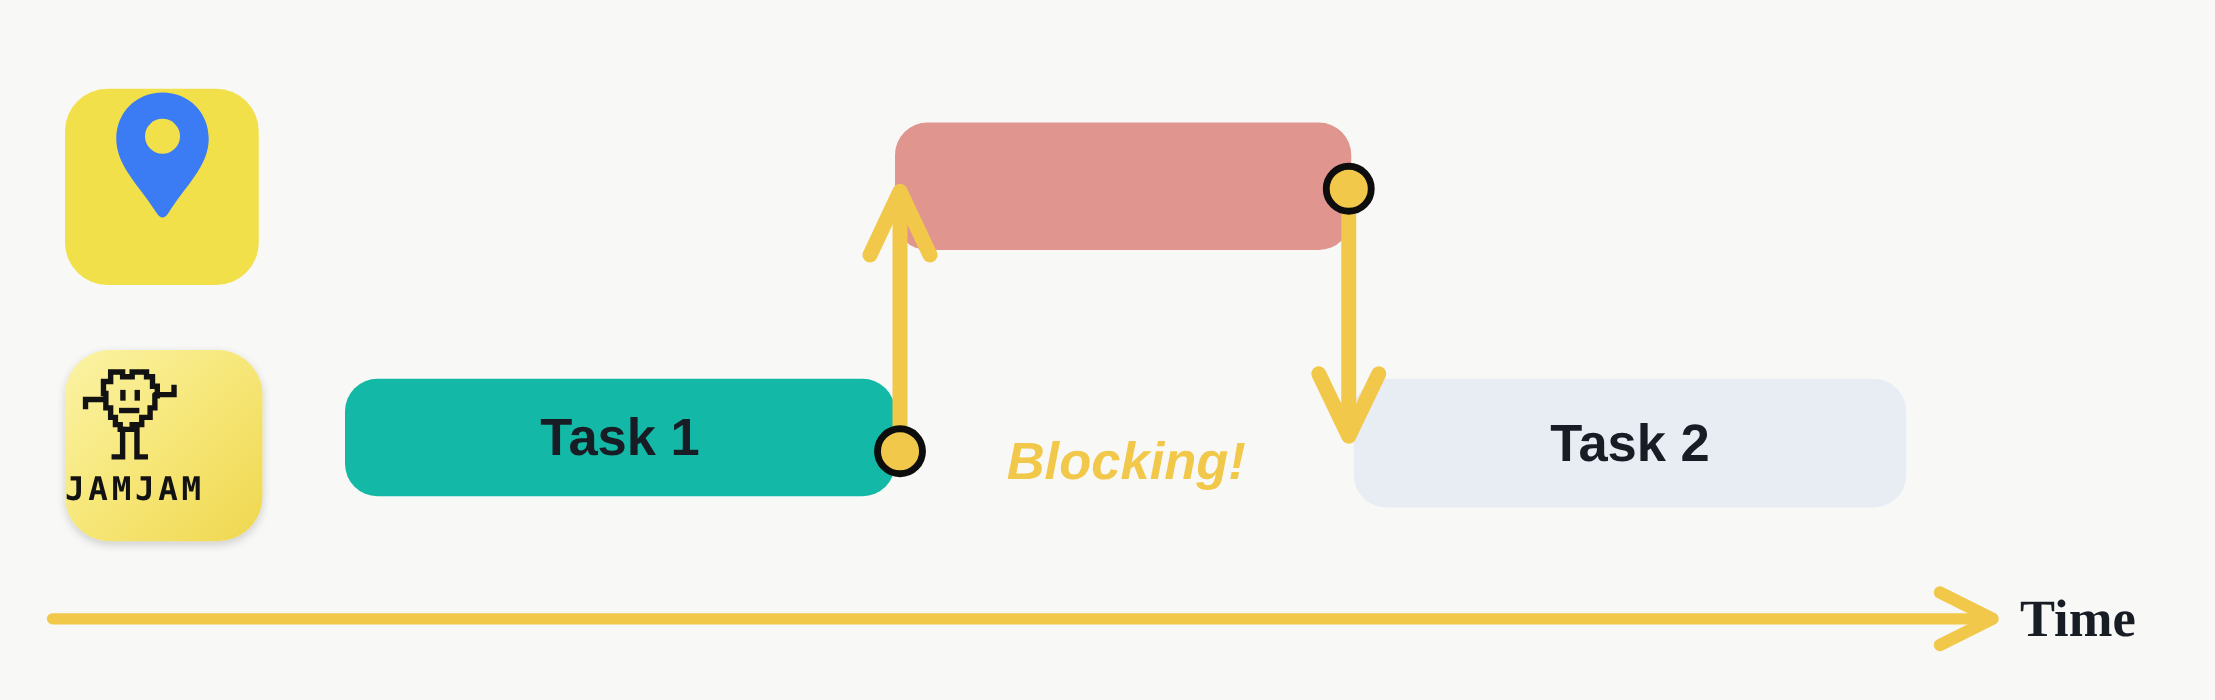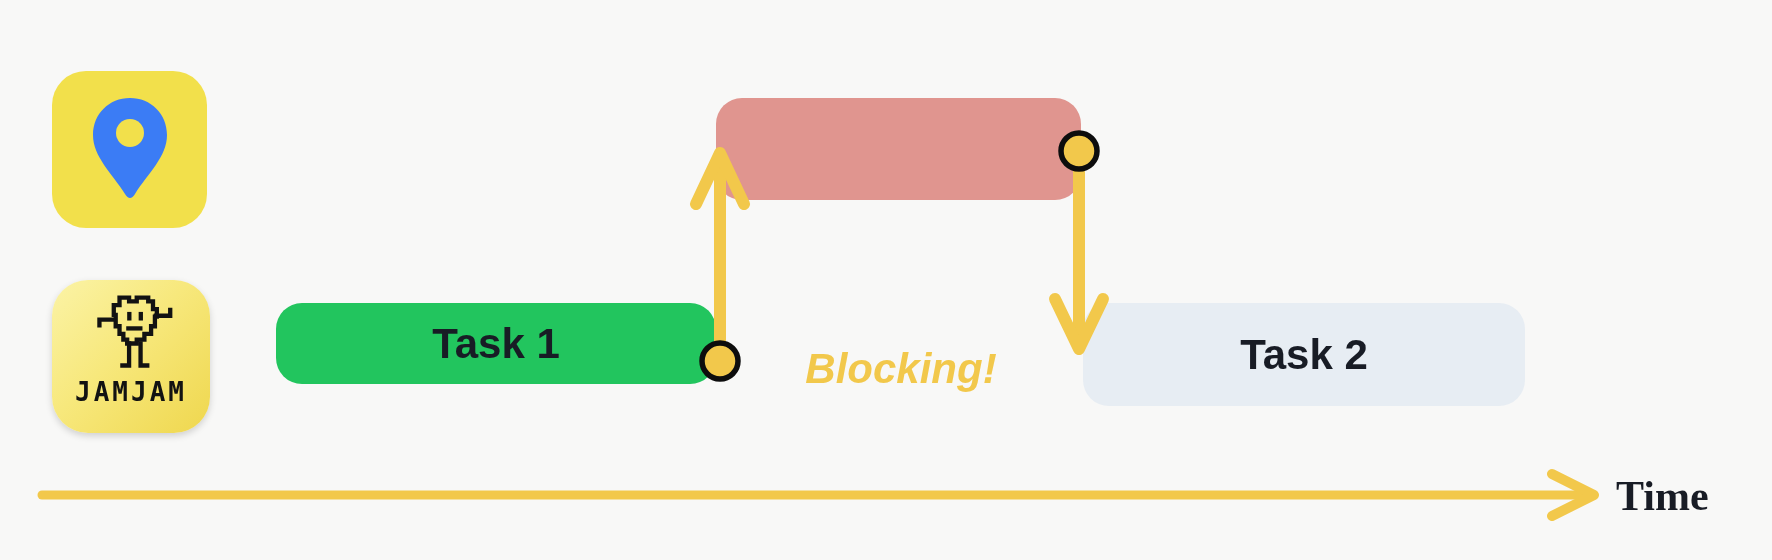--- a/index.html
+++ b/index.html
@@ -12,21 +12,20 @@
     width: 1772px;
     height: 560px;
     background: #f8f8f7;
     overflow: hidden;
   }
 
   
   .app-icon {
     position: absolute;
     display: flex;
-    align-items: center;
     justify-content: center;
   }
   .kakao-icon {
     left: 52px; top: 71px;
     width: 155px; height: 157px;
     border-radius: 34px;
     background: #f2e04b;
   }
   .jamjam-icon {
     left: 52px; top: 280px;
@@ -53,21 +52,21 @@
     display: flex;
     flex-direction: column;
     align-items: center;
     justify-content: center;
     border-radius: 26px;
     color: #181c25;
     font-weight: 700;
     font-size: 42px;
     text-align: center;
   }
-  .task1-box { left: 276px; top: 303px; width: 440px; height: 81px; background: #22c55e; text-align: right; }
+  .task1-box { left: 276px; top: 303px; width: 440px; height: 94px; background: #14b8a6; text-align: right; }
   .api-box   { left: 716px; top: 98px;  width: 365px; height: 102px; background: #e0958f; line-height: 49px; }
   .task2-box { left: 1083px; top: 303px; width: 442px; height: 103px; background: #e7edf3; text-align: center; }
 
   
   .blocking-label {
     position: absolute;
     left: 791px; top: 333px;
     width: 220px;
     text-align: center;
     font-size: 42px;

